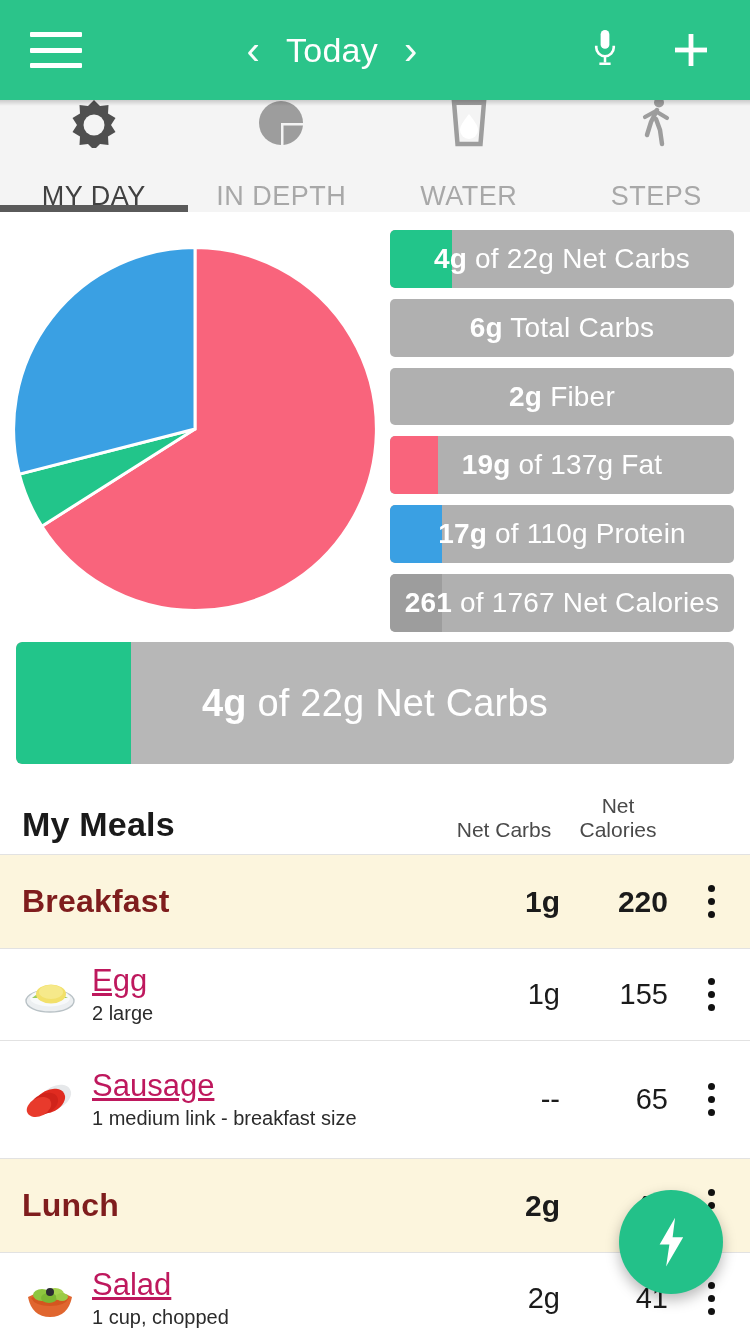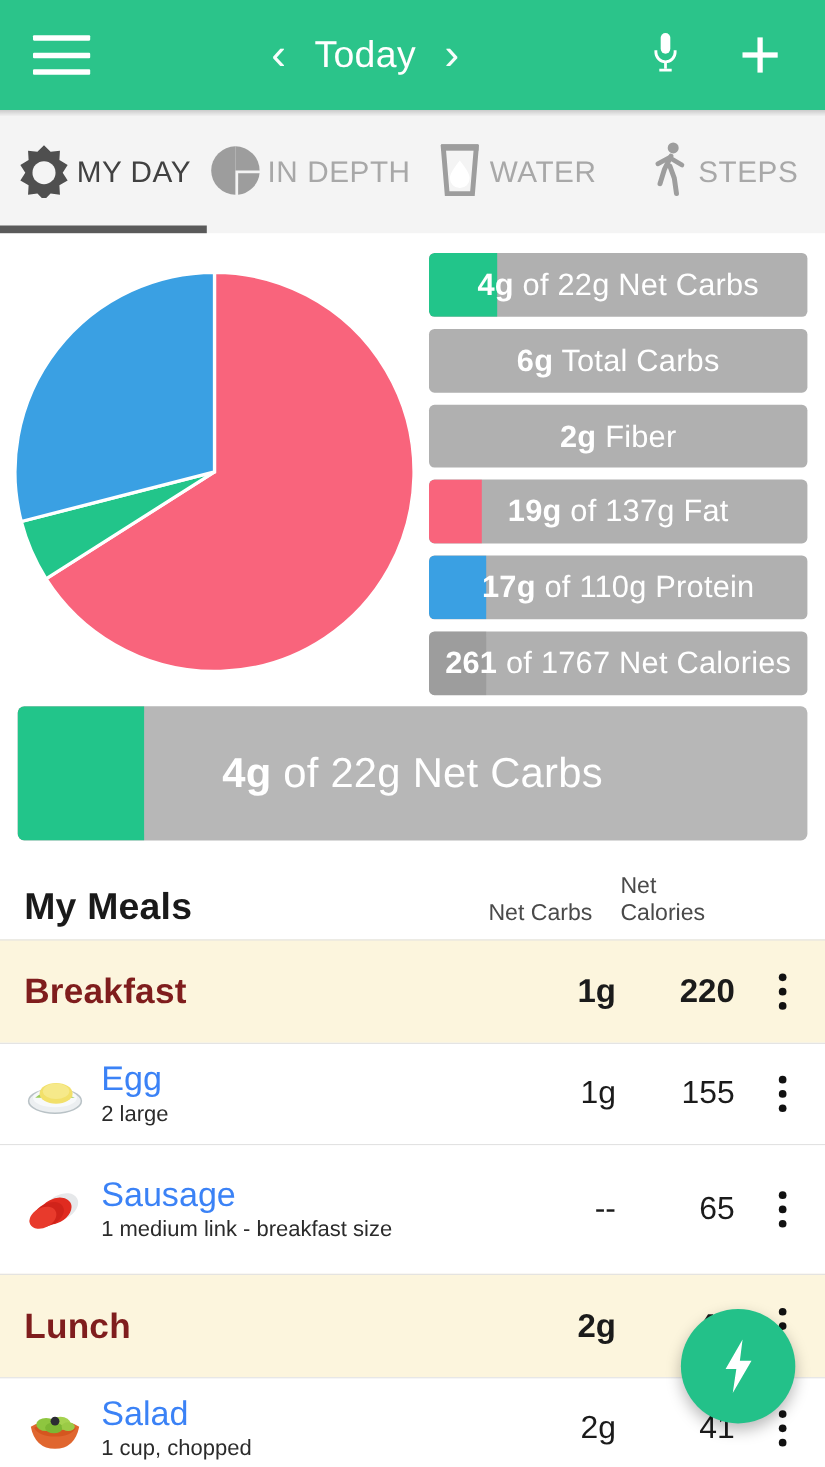--- a/index.html
+++ b/index.html
@@ -28,21 +28,21 @@
   .chev { color: #fff; font-size: 40px; line-height: 1; font-weight: 300; cursor: pointer; opacity: .97; }
   .date-title { color: #fff; font-size: 34px; font-weight: 400; letter-spacing: .3px; }
   .appbar-actions { display: flex; align-items: center; gap: 40px; margin-right: 36px; }
   .icon-btn { width: 46px; height: 46px; display:flex; align-items:center; justify-content:center; cursor: pointer; }
 
   
   .tabs {
     height: 112px; background: #f4f4f4;
     display: flex; position: relative; z-index: 3;
   }
-  .tab { flex: 1; display: flex; flex-direction: row; align-items: center; justify-content: center; gap: 4px; cursor: pointer; position: relative; }
+  .tab { flex: 1; display: flex; flex-direction: column; align-items: center; justify-content: space-between; gap: 4px; cursor: pointer; position: relative; }
   .tab-icon { height: 48px; display: flex; align-items: flex-end; justify-content: center; }
   .tab-label { font-size: 27px; letter-spacing: .5px; color: #a8a8a8; font-weight: 400; }
   .tab.active .tab-label { color: #414141; }
   .tab-underline { position: absolute; bottom: 0; left: 0; height: 7px; width: 188px; background: #5a5a5a; }
 
   
   .summary { display: flex; padding: 14px 0 0 0; height: 420px; }
   .pie-wrap { width: 390px; display: flex; align-items: center; justify-content: center; }
   .bars { width: 360px; padding-right: 16px; display: flex; flex-direction: column; justify-content: flex-start; gap: 11px; padding-top: 4px; }
   .bar {
@@ -60,33 +60,33 @@
   .banner-fill { position: absolute; left: 0; top: 0; bottom: 0; width: 16.4%; background: #22c58a; border-radius: 6px 0 0 6px; }
   .banner-text { position: relative; text-align: center; }
   .banner-main { color: #ffffff; font-size: 38px; letter-spacing: .2px; }
   .banner-main b { font-weight: 700; }
   .banner-sub { color: #e7e7e7; font-size: 26px; margin-top: 4px; }
   .banner-sub b { font-weight: 700; color: #efefef; }
 
   
   .meals-head { display: flex; align-items: flex-end; padding: 4px 0 10px 0; height: 78px; }
   .meals-title { font-size: 34px; font-weight: 700; color: #1a1a1a; margin-left: 22px; flex: 1; letter-spacing: .2px; }
-  .col-head { font-size: 21px; color: #4a4a4a; text-align: left; line-height: 1.15; padding-bottom: 2px; }
+  .col-head { font-size: 21px; color: #4a4a4a; text-align: center; line-height: 1.15; padding-bottom: 2px; }
   .col-carbs { width: 120px; }
   .col-cals { width: 108px; }
   .col-menu { width: 78px; }
 
   .row { display: flex; align-items: center; border-top: 1px solid #e2e2e2; min-height: 92px; }
   .row.meal { background: #fcf5dd; min-height: 94px; }
   .row.food { background: #ffffff; }
   .cell-name { flex: 1; display: flex; align-items: center; gap: 14px; padding-left: 22px; }
   .thumb { width: 56px; height: 56px; flex: none; }
   .food-text { padding-left: 0; }
   .meal-name { font-size: 32px; font-weight: 700; color: #7f1d1d; letter-spacing: .2px; }
-  .food-name { font-size: 31px; color: #3b82f6; line-height: 1.12; }
+  .food-name { font-size: 31px; color: #be185d; line-height: 1.12; text-decoration: underline; }
   .food-desc { font-size: 20px; color: #2b2b2b; line-height: 1.2; margin-top: 3px; }
   .cell-val { font-size: 29px; color: #1b1b1b; text-align: right; padding-right: 4px; }
   .row.meal .cell-val { font-weight: 700; font-size: 30px; }
   .cell-menu { width: 78px; display: flex; align-items: center; justify-content: center; cursor: pointer; }
   .kebab { display: flex; flex-direction: column; gap: 6px; align-items: center; }
   .kebab i { width: 7px; height: 7px; border-radius: 50%; background: #111; display: block; }
 
   
   .fab {
     position: absolute; right: 27px; bottom: 40px;

